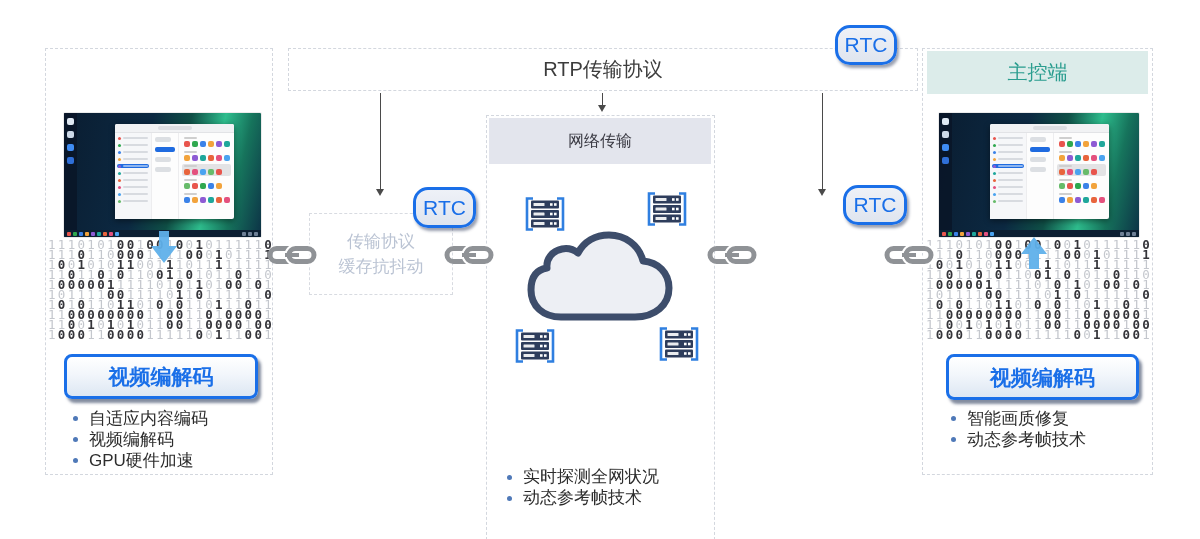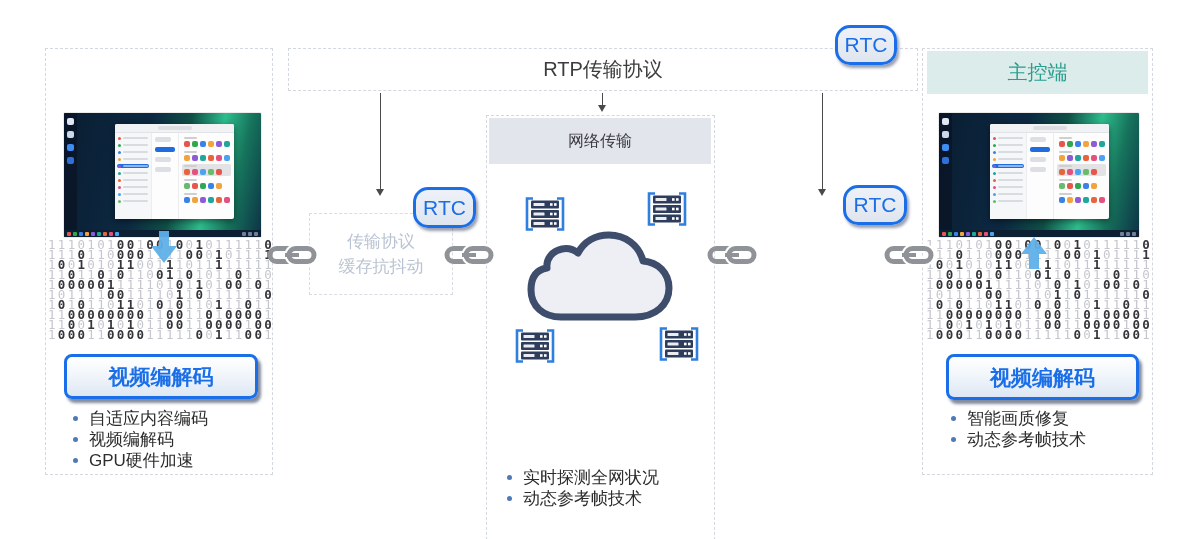--- a/index.html
+++ b/index.html
@@ -410,21 +410,21 @@
     </g>
   </svg>
 </span>
     <div class="cloud-wrap">
       <svg width="152" height="102" viewBox="0 0 152 102">
         <path d="M36,96 L110,96 C130,96 144,84 144,67 C144,52 133,41 118,40
                  C114,24 100,14 84,14 C70,14 59,21 53,32 C48,28 42,27 37,28
                  C27,30 21,38 22,47 C9,49 6,59 6,69 C6,85 18,96 36,96 Z" fill="#edeff4" stroke="#3d4d6b" stroke-width="7" stroke-linejoin="round"></path>
       </svg>
     </div>
-    <ul class="bullets center" style="position:absolute; left:20px; top:351px;">
+    <ul class="bullets center" style="position:absolute; left:20px; top:351px;font-family:Liberation Mono, monospace;">
         <li>
           <span class="b-dot"></span>
           <span>实时探测全网状况</span>
         </li>
         <li>
           <span class="b-dot"></span>
           <span>动态参考帧技术</span>
         </li>
       </ul>
   </section>

